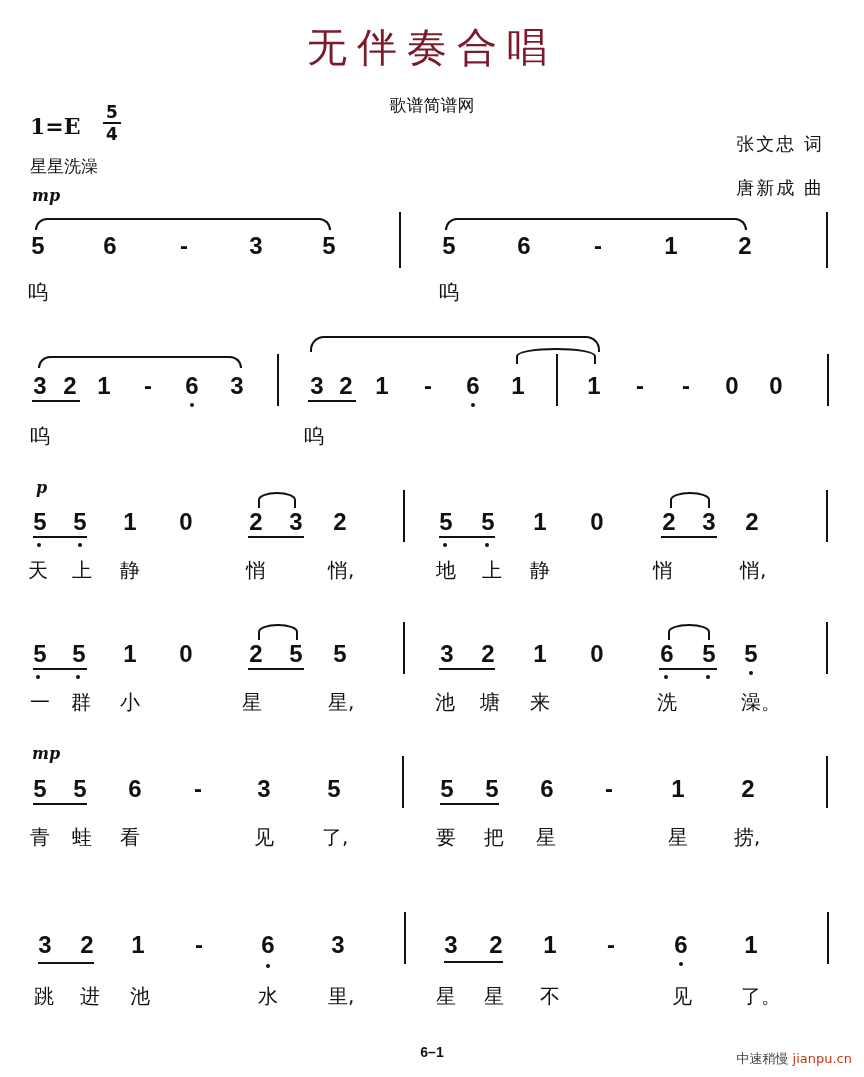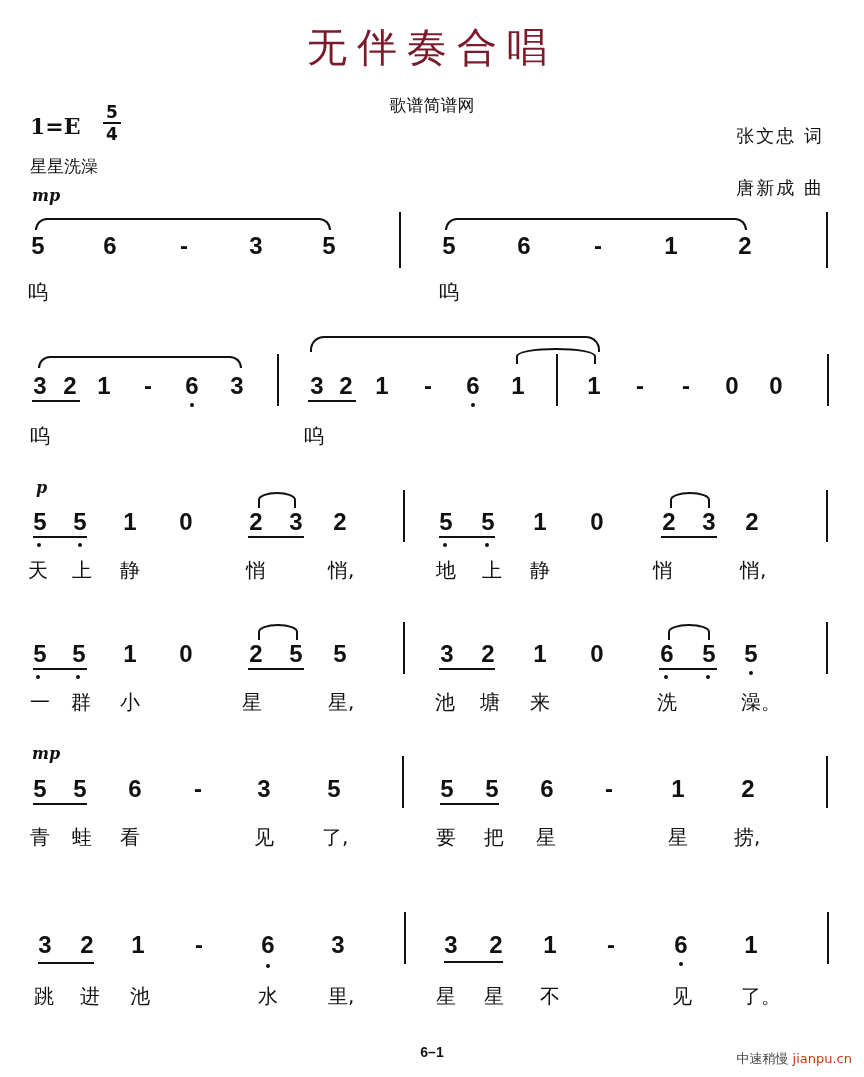--- a/index.html
+++ b/index.html
@@ -34,21 +34,21 @@
 
 <div class="abs title">无伴奏合唱</div>
 <div class="abs subtitle">歌谱简谱网</div>
 <div class="abs key">1=E</div>
 <div class="abs timesig">
   <div>5</div>
   <div class="bar"></div>
   <div>4</div>
 </div>
 <div class="abs tempo">星星洗澡</div>
-<div class="abs credit" style="top:124px">张文忠 词</div>
+<div class="abs credit" style="top:132px">张文忠 词</div>
 <div class="abs credit" style="top:176px">唐新成 曲</div>
 
 <div>
   <div class="abs dyn" style="left:32px;top:186px">mp</div>
   <div class="slur" style="left:35px;top:218px;width:292px"></div>
   <div class="note" style="left:38px;top:232px">5</div>
   <div class="note" style="left:110px;top:232px">6</div>
   <div class="note" style="left:184px;top:232px">-</div>
   <div class="note" style="left:256px;top:232px">3</div>
   <div class="note" style="left:329px;top:232px">5</div>

